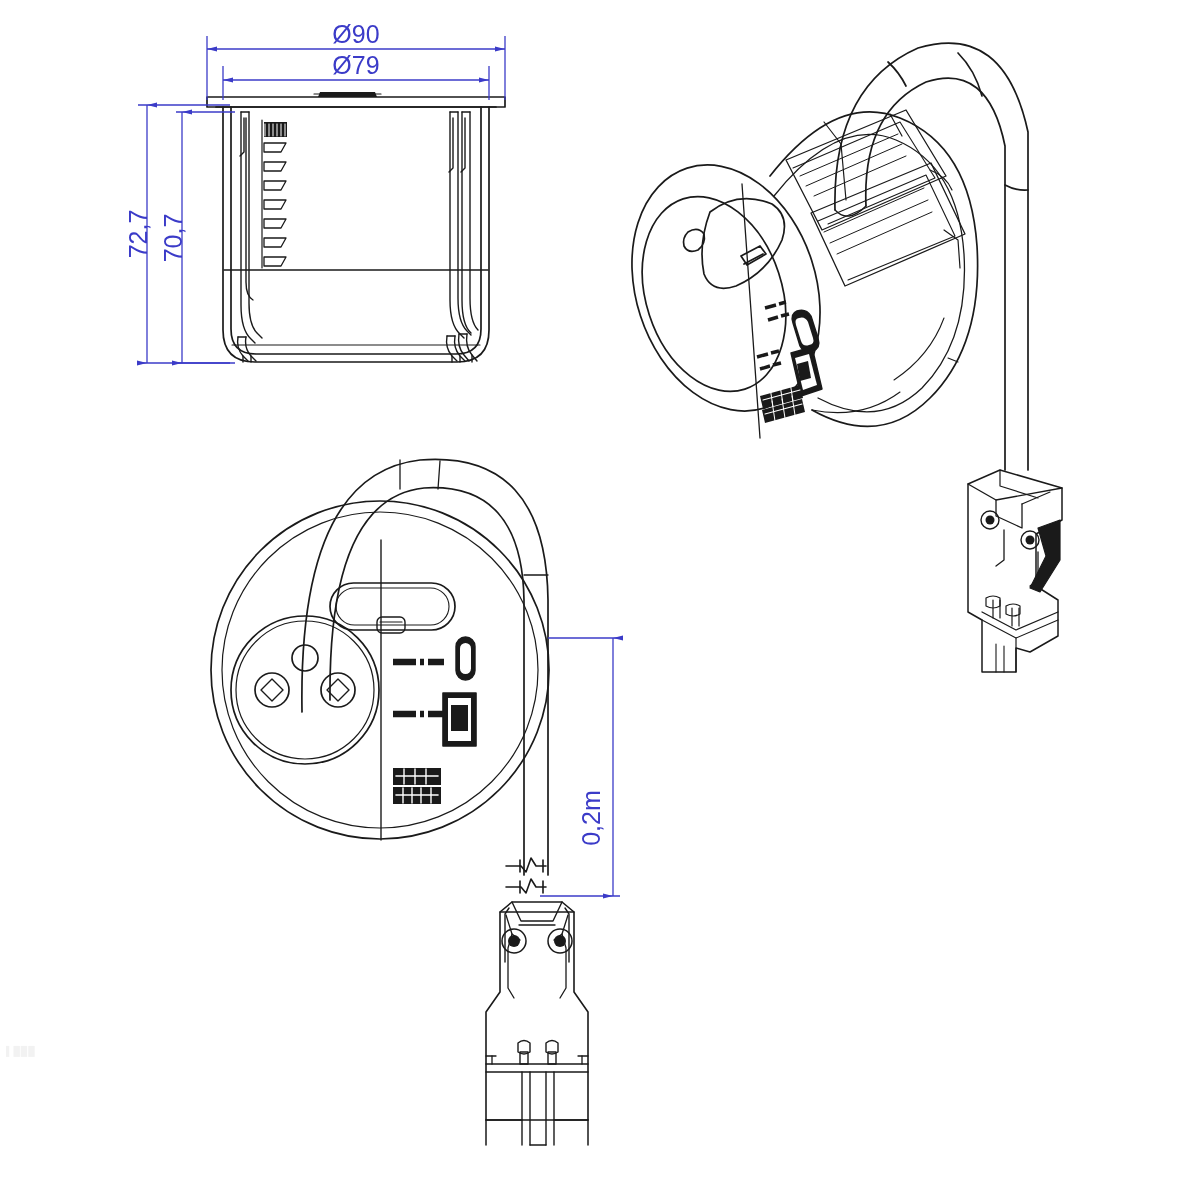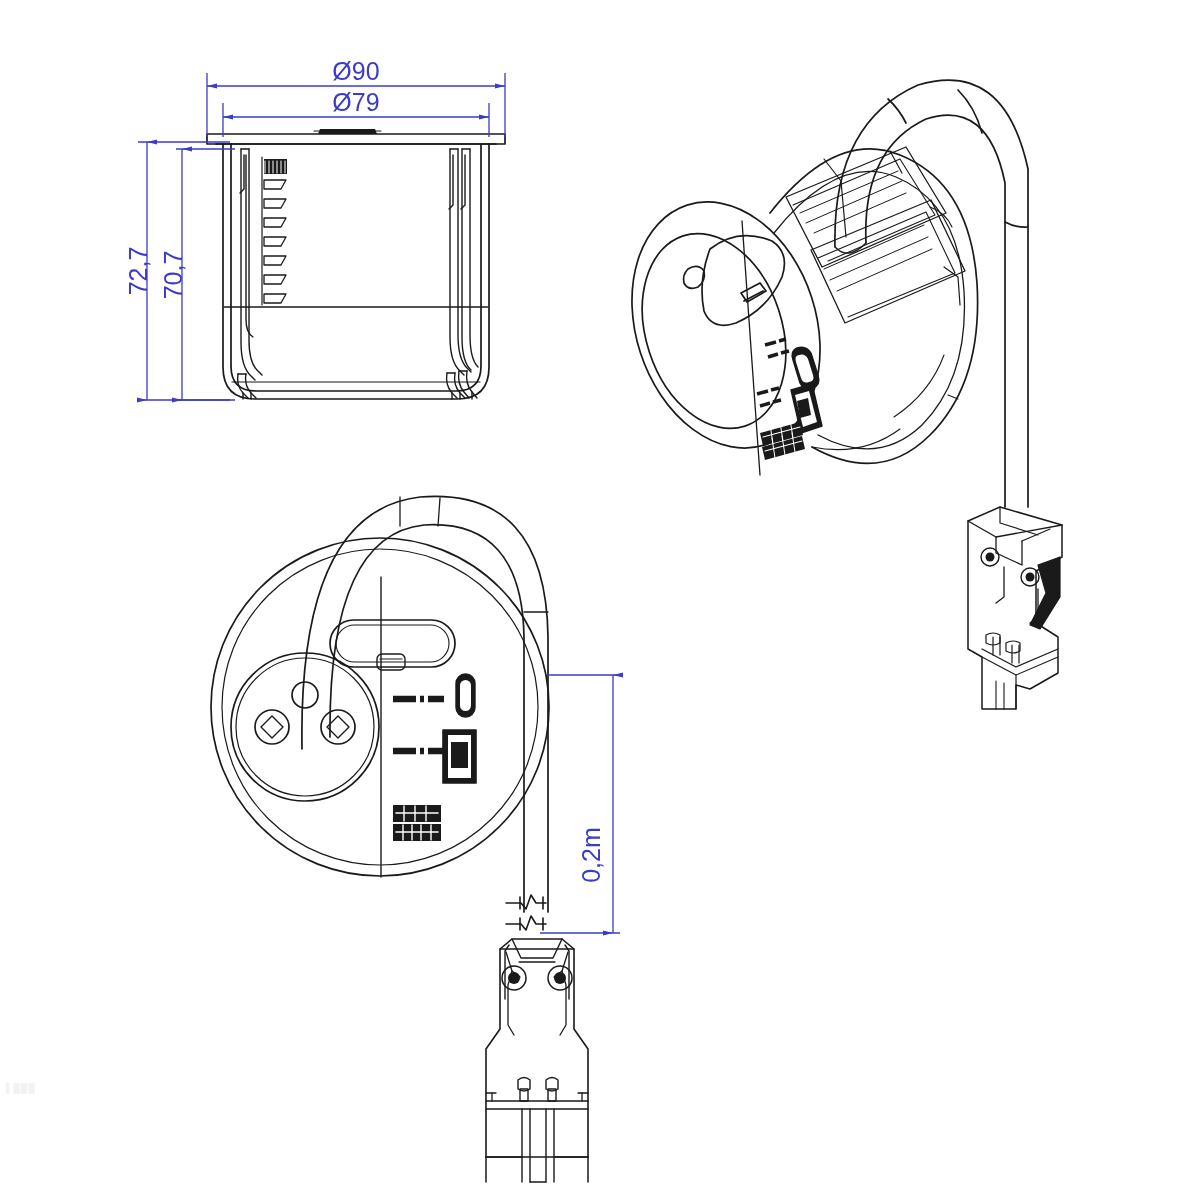--- a/index.html
+++ b/index.html
@@ -1,19 +1,19 @@
 <!DOCTYPE html>
 <html><head>
 <meta charset="utf-8">
 <title>Technical Drawing</title>
 <style>
   html,body{margin:0;padding:0;background:#ffffff;}
   body{width:1200px;height:1200px;overflow:hidden;
        font-family:"Liberation Sans","DejaVu Sans",sans-serif;}
-  #sheet{position:relative;width:1200px;height:1060px;background:#fff;margin-top:37px;}
+  #sheet{position:relative;width:1200px;height:1060px;background:#fff;}
   #sheet svg{position:absolute;left:0;top:0;}
   .wm{position:absolute;left:6px;bottom:4px;font-size:9px;color:#f2f2f2;
       letter-spacing:1px;user-select:none;}
 </style>
 </head>
 <body>
 
 <div id="sheet">
 
 <svg width="1200" height="1200" viewBox="0 0 1200 1200">

